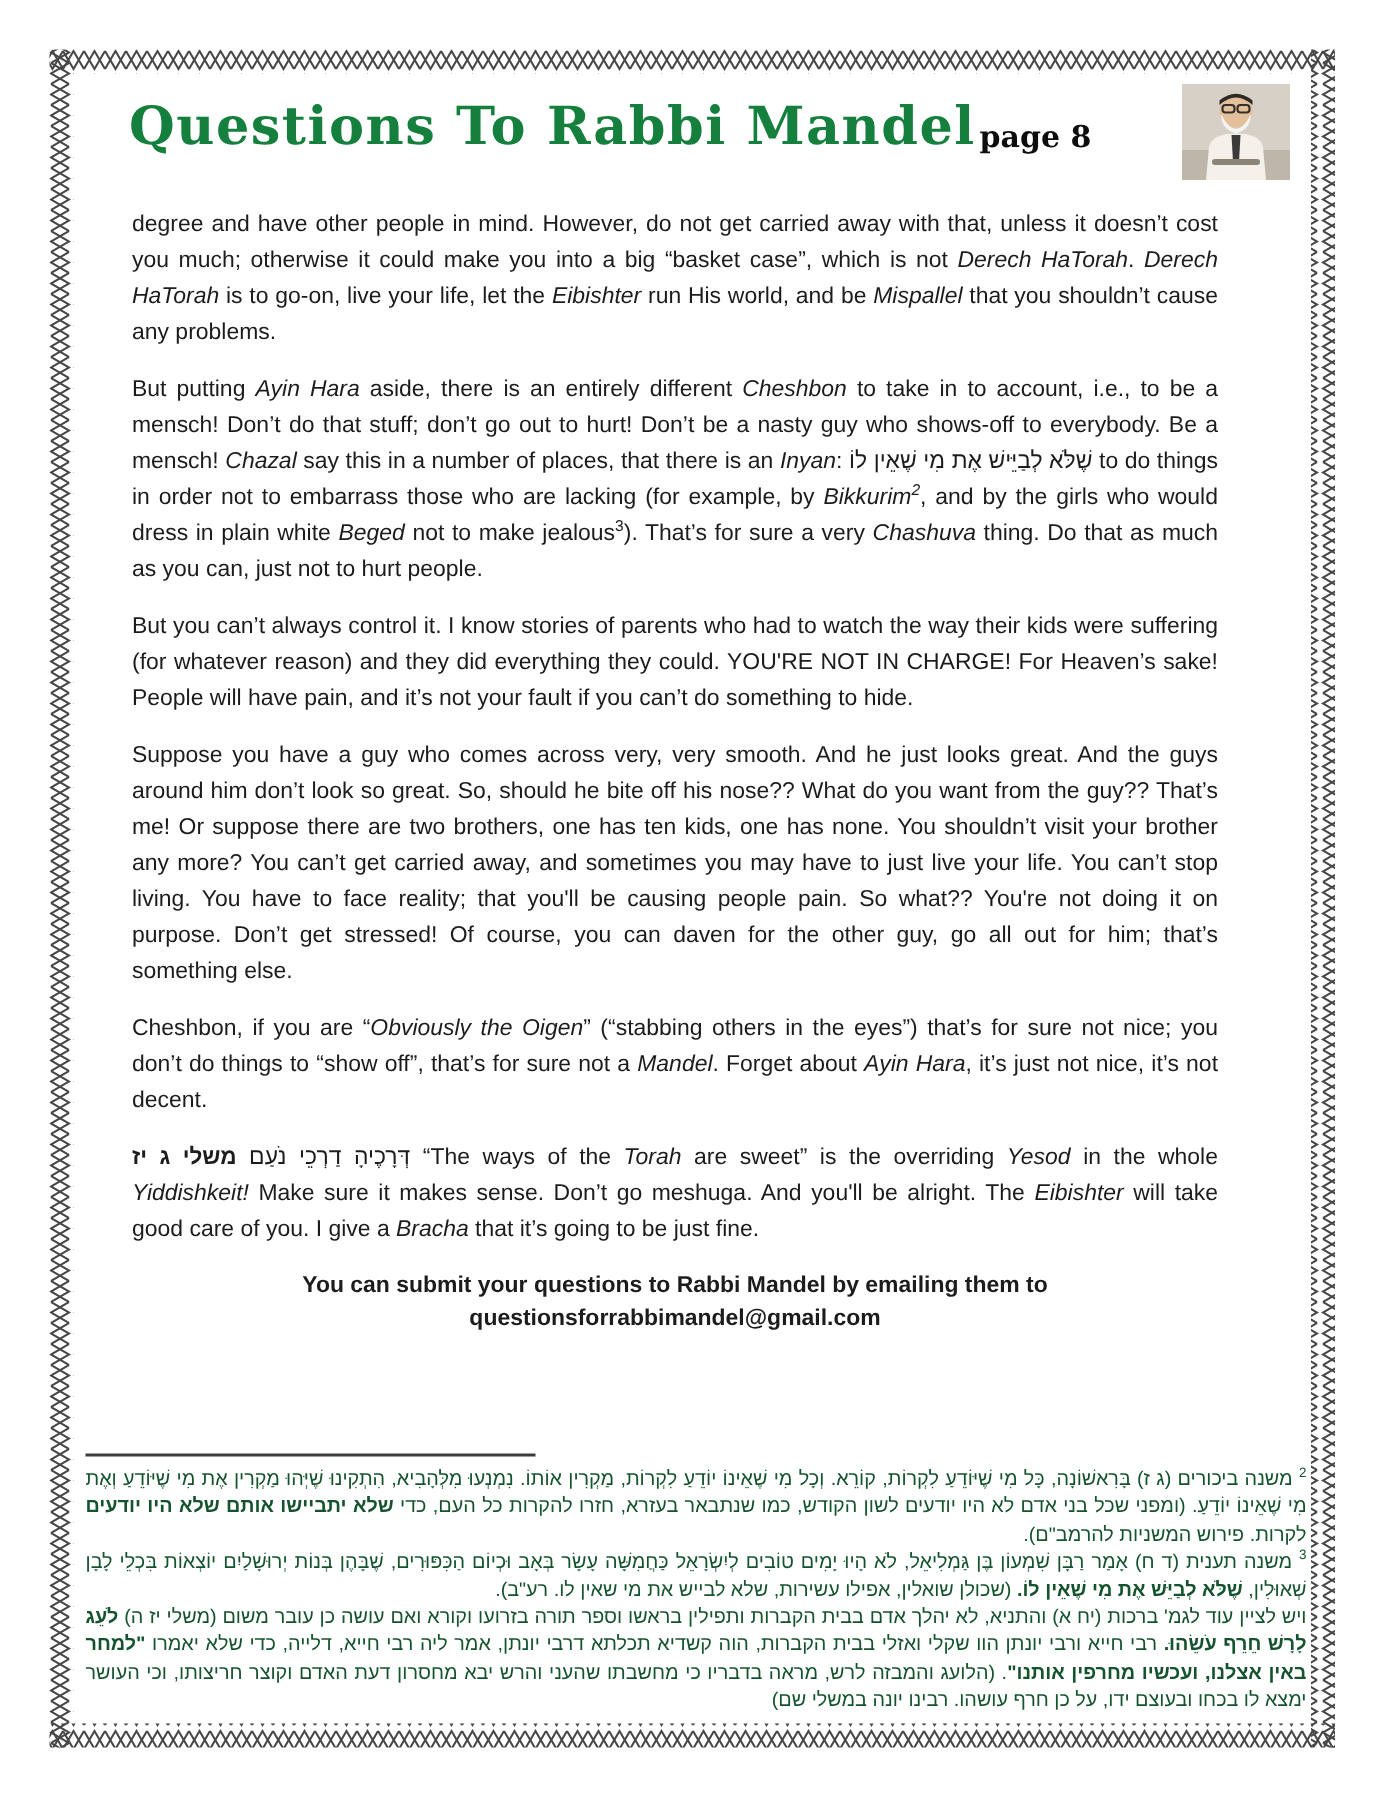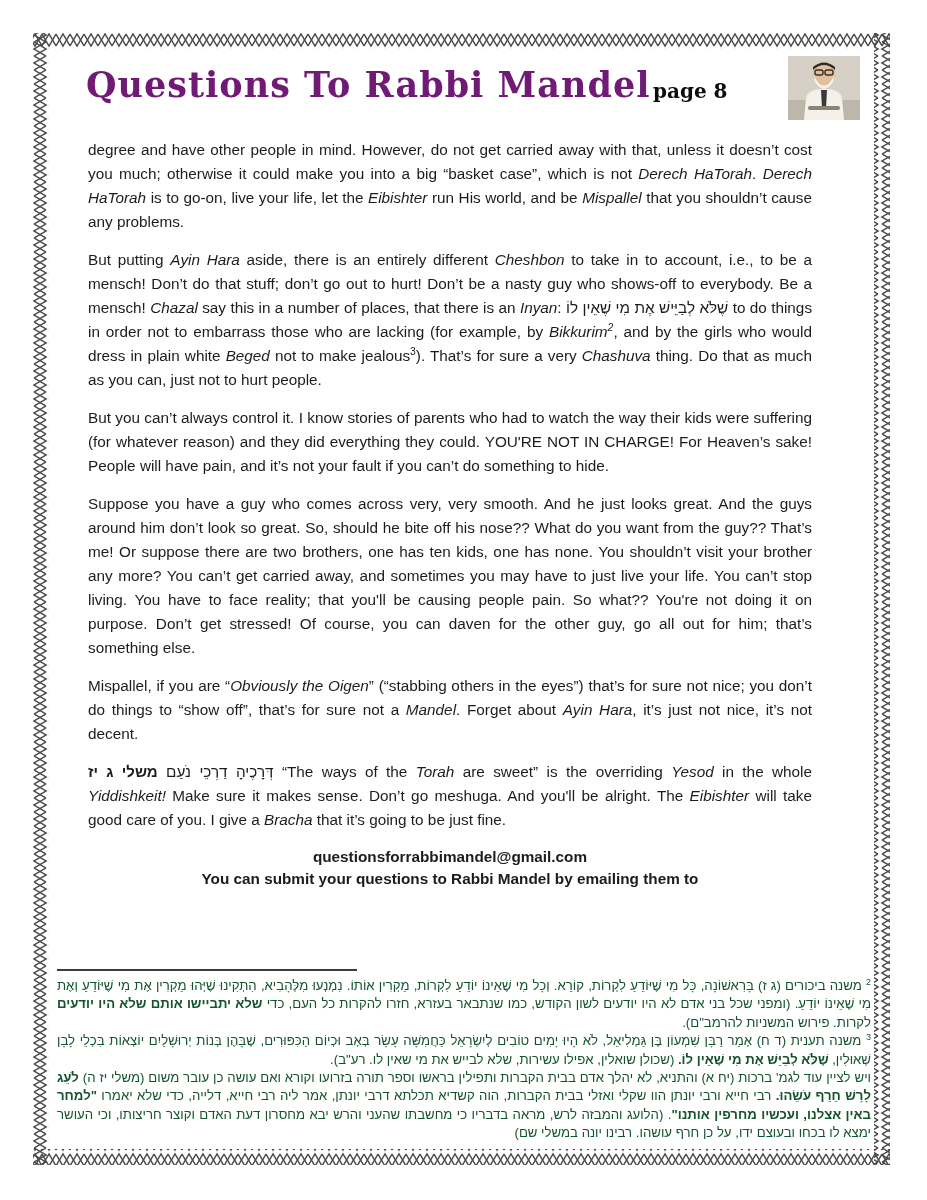--- a/index.html
+++ b/index.html
@@ -4,21 +4,21 @@
 <style>
   html,body { margin:0; padding:0; background:#ffffff; }
   .page {
     position:relative; width:927px; height:1200px; background:#ffffff;
     font-family:"Liberation Sans", sans-serif; color:#1c1c1c; overflow:hidden;
   }
   .frame { position:absolute; left:0; top:0; pointer-events:none; }
   .title {
     position:absolute; left:86px; top:64px;
     font-family:"DejaVu Serif", serif; font-weight:bold;
-    font-size:35px; letter-spacing:1px; color:#701a75; white-space:nowrap;
+    font-size:35px; letter-spacing:1px; color:#15803d; white-space:nowrap;
   }
   .pagenum {
     position:absolute; left:653px; top:79px;
     font-family:"DejaVu Serif", serif; font-weight:bold;
     font-size:20px; color:#0d0d0d;
   }
   .photo { position:absolute; left:788px; top:56px; width:72px; height:64px; }
   .body {
     position:absolute; left:88px; top:138px; width:724px;
     font-size:15.3px; line-height:24px; text-align:justify;
@@ -79,25 +79,25 @@
       <rect x="37" y="14" width="8" height="5" rx="2" fill="none" stroke="#33302c" stroke-width="1.4"></rect>
       <rect x="20" y="50" width="32" height="4" rx="2" fill="#8a8376"></rect>
     </svg>
   </div>
 
   <div class="body">
     <p class="para"><span>degree and have other people in mind. However, do not get carried away with that, unless it doesn’t cost you much; otherwise it could make you into a big “basket case”, which is not </span><span class="it">Derech HaTorah</span><span>. </span><span class="it">Derech HaTorah</span><span> is to go-on, live your life, let the </span><span class="it">Eibishter</span><span> run His world, and be </span><span class="it">Mispallel</span><span> that you shouldn’t cause any problems.</span></p>
     <p class="para"><span>But putting </span><span class="it">Ayin Hara</span><span> aside, there is an entirely different </span><span class="it">Cheshbon</span><span> to take in to account, i.e., to be a mensch! Don’t do that stuff; don’t go out to hurt! Don’t be a nasty guy who shows-off to everybody. Be a mensch! </span><span class="it">Chazal</span><span> say this in a number of places, that there is an </span><span class="it">Inyan</span><span>: </span><span class="heb">שֶׁלֹּא לְבַיֵּישׁ אֶת מִי שֶׁאֵין לוֹ</span><span> to do things in order not to embarrass those who are lacking (for example, by </span><span class="it">Bikkurim</span><sup class="it">2</sup><span>, and by the girls who would dress in plain white </span><span class="it">Beged</span><span> not to make jealous</span><sup>3</sup><span>). That’s for sure a very </span><span class="it">Chashuva</span><span> thing. Do that as much as you can, just not to hurt people.</span></p>
     <p class="para"><span>But you can’t always control it. I know stories of parents who had to watch the way their kids were suffering (for whatever reason) and they did everything they could. YOU'RE NOT IN CHARGE! For Heaven’s sake! People will have pain, and it’s not your fault if you can’t do something to hide.</span></p>
     <p class="para"><span>Suppose you have a guy who comes across very, very smooth. And he just looks great. And the guys around him don’t look so great. So, should he bite off his nose?? What do you want from the guy?? That’s me! Or suppose there are two brothers, one has ten kids, one has none. You shouldn’t visit your brother any more? You can’t get carried away, and sometimes you may have to just live your life. You can’t stop living. You have to face reality; that you'll be causing people pain. So what?? You're not doing it on purpose. Don’t get stressed! Of course, you can daven for the other guy, go all out for him; that’s something else.</span></p>
-    <p class="para"><span>Mispallel, if you are “</span><span class="it">Obviously the Oigen</span><span>” (“stabbing others in the eyes”) that’s for sure not nice; you don’t do things to “show off”, that’s for sure not a </span><span class="it">Mandel</span><span>. Forget about </span><span class="it">Ayin Hara</span><span>, it’s just not nice, it’s not decent.</span></p>
+    <p class="para"><span>Cheshbon, if you are “</span><span class="it">Obviously the Oigen</span><span>” (“stabbing others in the eyes”) that’s for sure not nice; you don’t do things to “show off”, that’s for sure not a </span><span class="it">Mandel</span><span>. Forget about </span><span class="it">Ayin Hara</span><span>, it’s just not nice, it’s not decent.</span></p>
     <p class="para"><span class="heb">דְּרָכֶיהָ דַרְכֵי נֹעַם </span><span class="heb small">משלי ג יז</span><span> “The ways of the </span><span class="it">Torah</span><span> are sweet” is the overriding </span><span class="it">Yesod</span><span> in the whole </span><span class="it">Yiddishkeit!</span><span> Make sure it makes sense. Don’t go meshuga. And you'll be alright. The </span><span class="it">Eibishter</span><span> will take good care of you. I give a </span><span class="it">Bracha</span><span> that it’s going to be just fine.</span></p>
     <div class="submit">
+      <div>You can submit your questions to Rabbi Mandel by emailing them to</div>
       <div>questionsforrabbimandel@gmail.com</div>
-      <div>You can submit your questions to Rabbi Mandel by emailing them to</div>
     </div>
   </div>
 
   <div class="fnsep"></div>
   <div class="footnotes">
     <div class="fn"><sup>2</sup><span> משנה ביכורים (ג ז) בָּרִאשׁוֹנָה, כָּל מִי שֶׁיּוֹדֵעַ לִקְרוֹת, קוֹרֵא. וְכָל מִי שֶׁאֵינוֹ יוֹדֵעַ לִקְרוֹת, מַקְרִין אוֹתוֹ. נִמְנְעוּ מִלְּהָבִיא, הִתְקִינוּ שֶׁיְּהוּ מַקְרִין אֶת מִי שֶׁיּוֹדֵעַ וְאֶת מִי שֶׁאֵינוֹ יוֹדֵעַ. (ומפני שכל בני אדם לא היו יודעים לשון הקודש, כמו שנתבאר בעזרא, חזרו להקרות כל העם, כדי </span><span class="bd">שלא יתביישו אותם שלא היו יודעים</span><span> לקרות. פירוש המשניות להרמב"ם).</span></div>
     <div class="fn"><sup>3</sup><span> משנה תענית (ד ח) אָמַר רַבָּן שִׁמְעוֹן בֶּן גַּמְלִיאֵל, לֹא הָיוּ יָמִים טוֹבִים לְיִשְׂרָאֵל כַּחֲמִשָּׁה עָשָׂר בְּאָב וּכְיוֹם הַכִּפּוּרִים, שֶׁבָּהֶן בְּנוֹת יְרוּשָׁלַיִם יוֹצְאוֹת בִּכְלֵי לָבָן שְׁאוּלִין, </span><span class="bd">שֶׁלֹּא לְבַיֵּשׁ אֶת מִי שֶׁאֵין לוֹ.</span><span> (שכולן שואלין, אפילו עשירות, שלא לבייש את מי שאין לו. רע"ב).</span></div>
     <div class="fn"><span>ויש לציין עוד לגמ' ברכות (יח א) והתניא, לא יהלך אדם בבית הקברות ותפילין בראשו וספר תורה בזרועו וקורא ואם עושה כן עובר משום (משלי יז ה) </span><span class="bd">לֹעֵג לָרָשׁ חֵרֵף עֹשֵׂהוּ.</span><span> רבי חייא ורבי יונתן הוו שקלי ואזלי בבית הקברות, הוה קשדיא תכלתא דרבי יונתן, אמר ליה רבי חייא, דלייה, כדי שלא יאמרו </span><span class="bd">"למחר באין אצלנו, ועכשיו מחרפין אותנו"</span><span>. (הלועג והמבזה לרש, מראה בדבריו כי מחשבתו שהעני והרש יבא מחסרון דעת האדם וקוצר חריצותו, וכי העושר ימצא לו בכחו ובעוצם ידו, על כן חרף עושהו. רבינו יונה במשלי שם)</span></div>
   </div>
 

